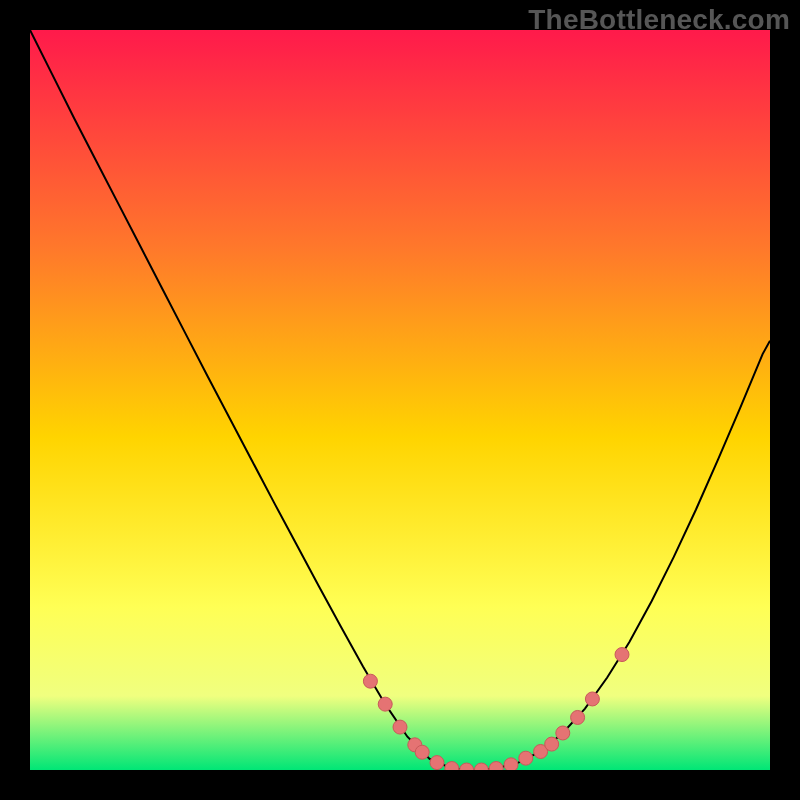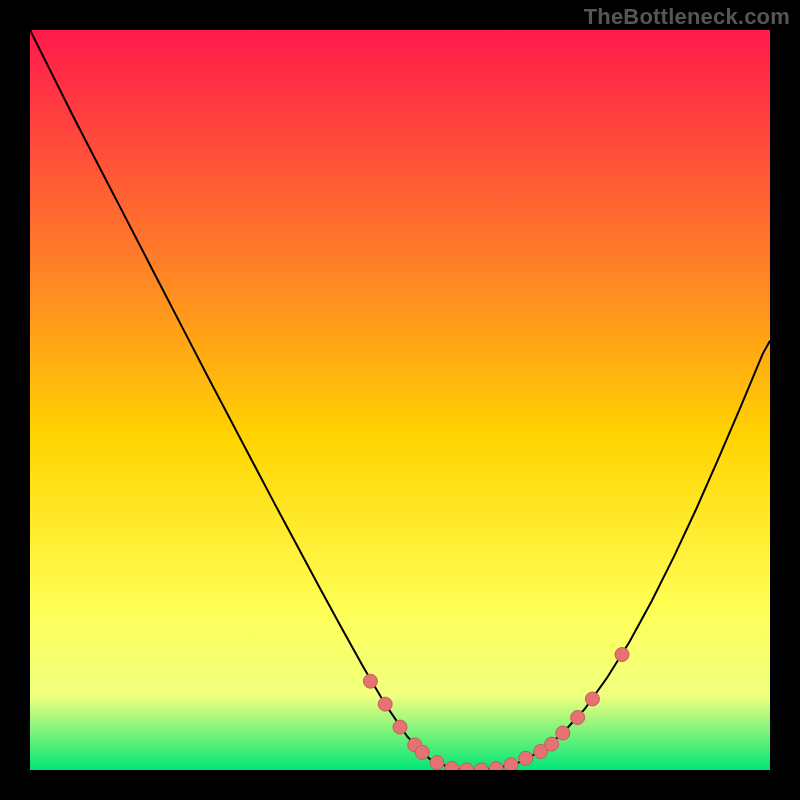--- a/index.html
+++ b/index.html
@@ -8,21 +8,21 @@
     position: relative;
     width: 800px;
     height: 800px;
     background: #000;
   }
   .attribution {
     position: absolute;
     top: 4px;
     right: 10px;
     font-family: Arial, Helvetica, sans-serif;
-    font-size: 22px;
+    font-size: 28px;
     font-weight: 600;
     color: #565656;
     letter-spacing: 0.2px;
   }
   .plot {
     position: absolute;
     left: 30px;
     top: 30px;
     width: 740px;
     height: 740px;

